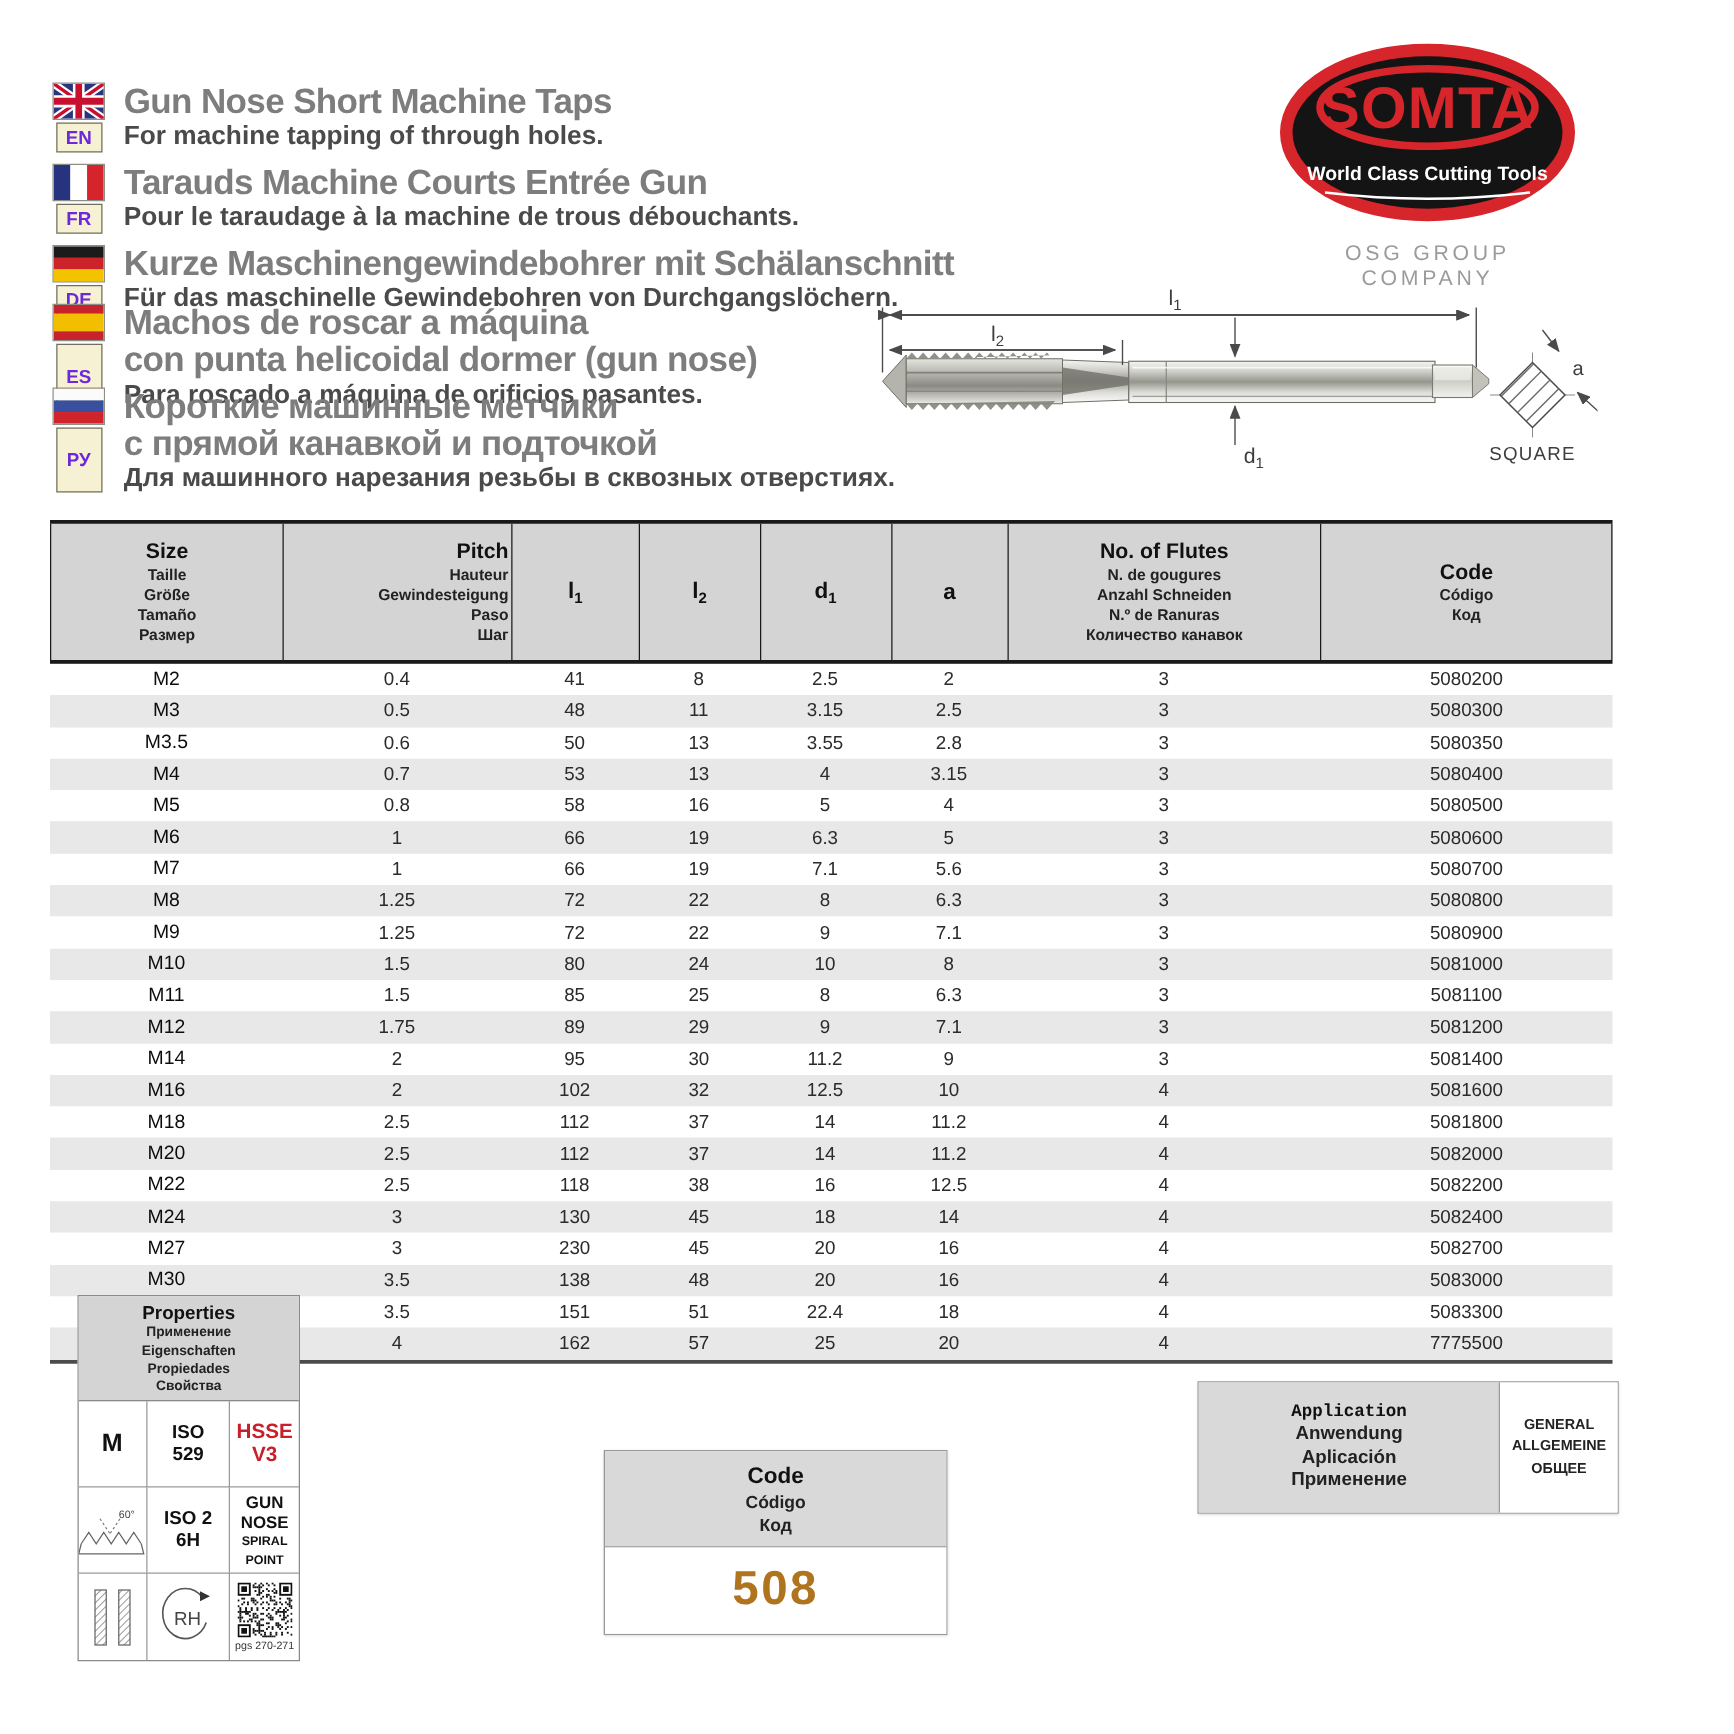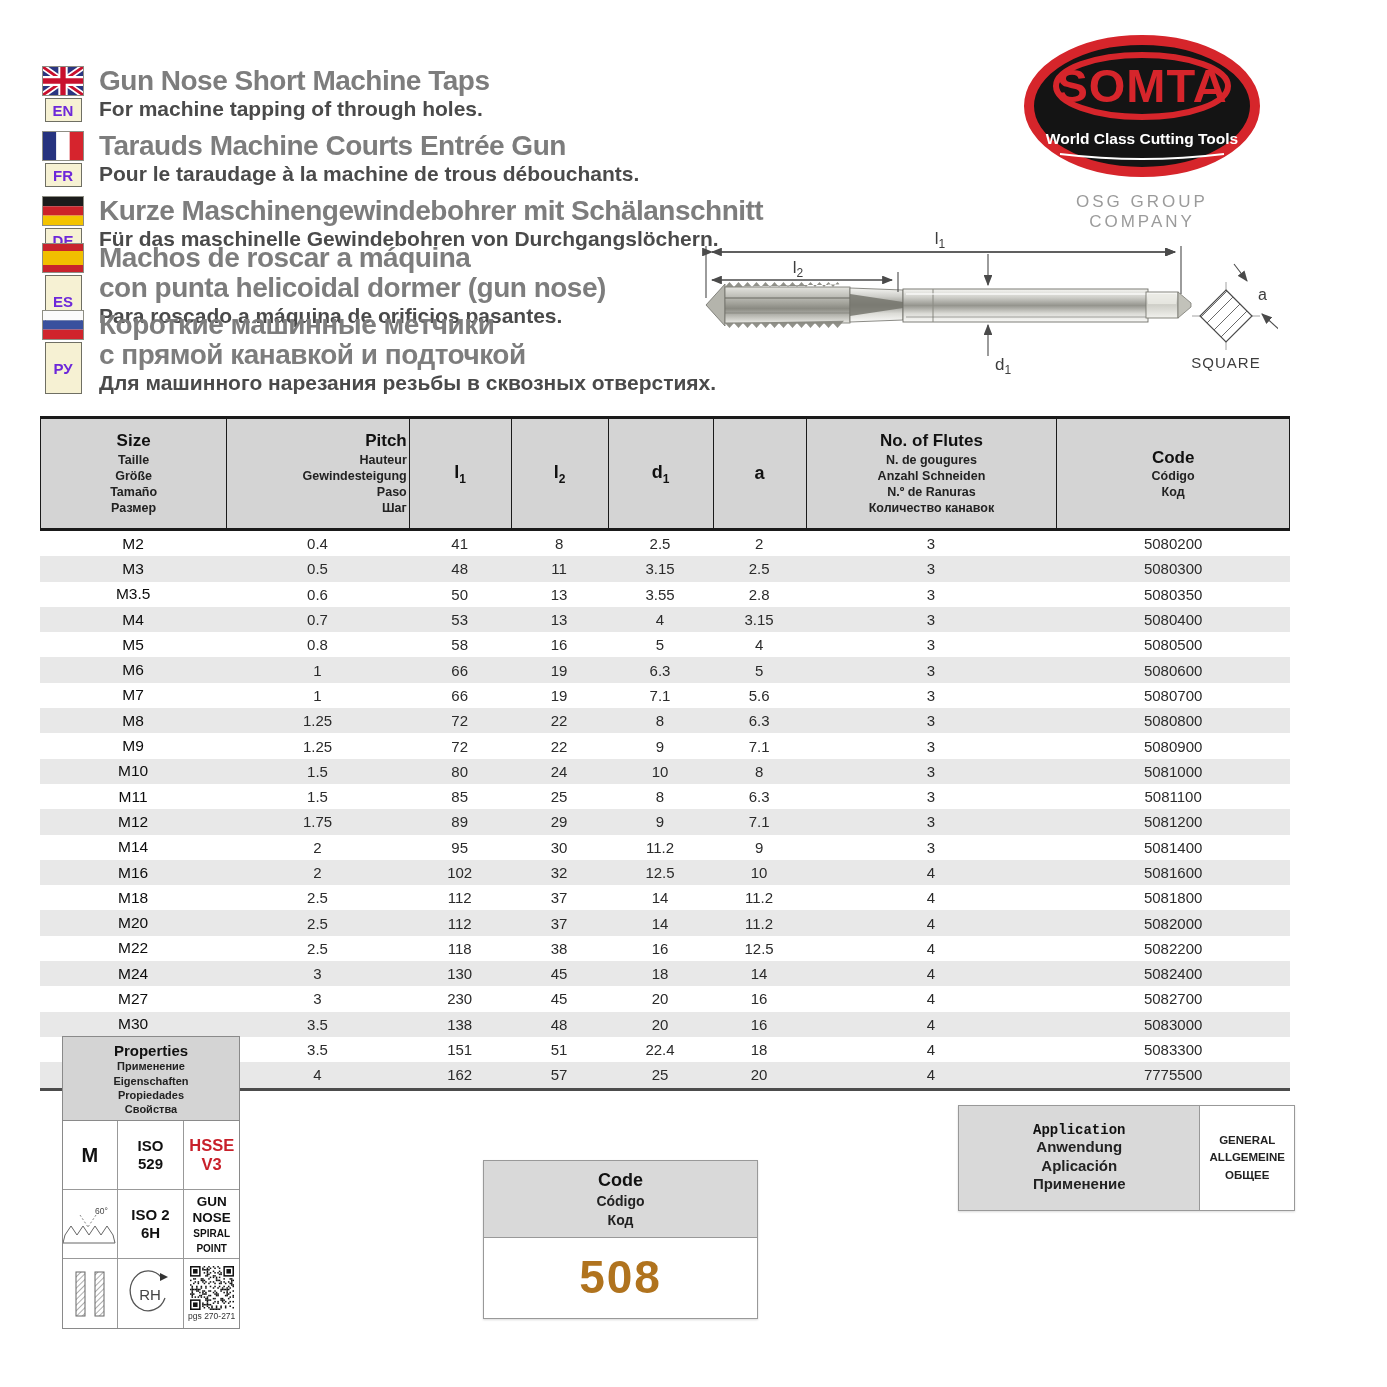--- a/index.html
+++ b/index.html
@@ -63,21 +63,21 @@
   .p-spiral{font-weight:bold;font-size:10px;color:#111;line-height:1.25;margin-top:2px;}
   .qr-caption{font-size:8.5px;color:#333;margin-top:1px;}
 
   
   .codebox{position:absolute;left:483px;top:1160px;width:275px;border:1.5px solid #999;
            box-sizing:border-box;box-shadow:0 1px 2px rgba(0,0,0,0.15);}
   .codebox-head{background:#d9d9d9;border-bottom:1px solid #999;text-align:center;padding:8px 0 7px 0;}
   .cb-main{display:block;font-weight:bold;font-size:18px;color:#111;line-height:1.3;}
   .cb-sub{display:block;font-weight:bold;font-size:14px;color:#222;line-height:1.35;}
   .codebox-body{background:#fff;text-align:center;padding:12px 0 14px 0;}
-  .code-number{font-weight:bold;font-size:46px;color:#b0731e;letter-spacing:2px;}
+  .code-number{font-weight:bold;font-size:38px;color:#b0731e;letter-spacing:2px;}
 
   
   .appbox{position:absolute;left:958px;top:1105px;width:337px;height:106px;display:flex;
           border:1.5px solid #999;box-sizing:border-box;box-shadow:0 1px 2px rgba(0,0,0,0.15);}
   .app-left{width:72%;background:#d9d9d9;border-right:1px solid #999;display:flex;flex-direction:column;
             justify-content:center;text-align:center;}
   .app-main{font-weight:bold;font-size:14px;color:#111;line-height:1.15;font-family:Liberation Mono, monospace;}
   .app-sub{font-weight:bold;font-size:15px;color:#222;line-height:1.25;}
   .app-right{width:28%;background:#fff;display:flex;flex-direction:column;justify-content:center;text-align:center;}
   .app-val{font-weight:bold;font-size:11.5px;color:#222;line-height:1.5;}

